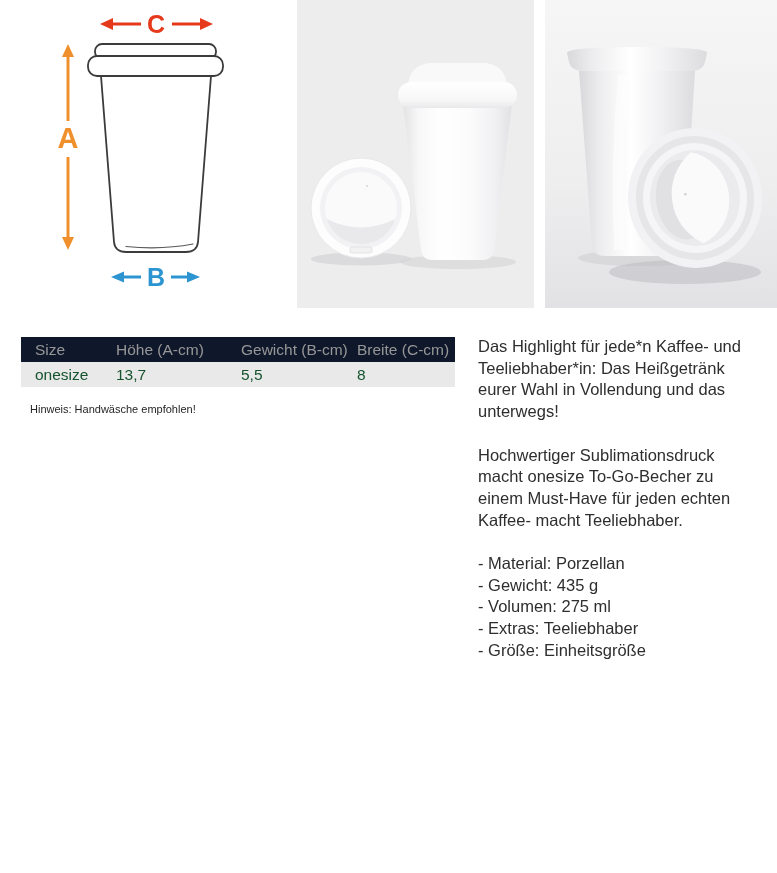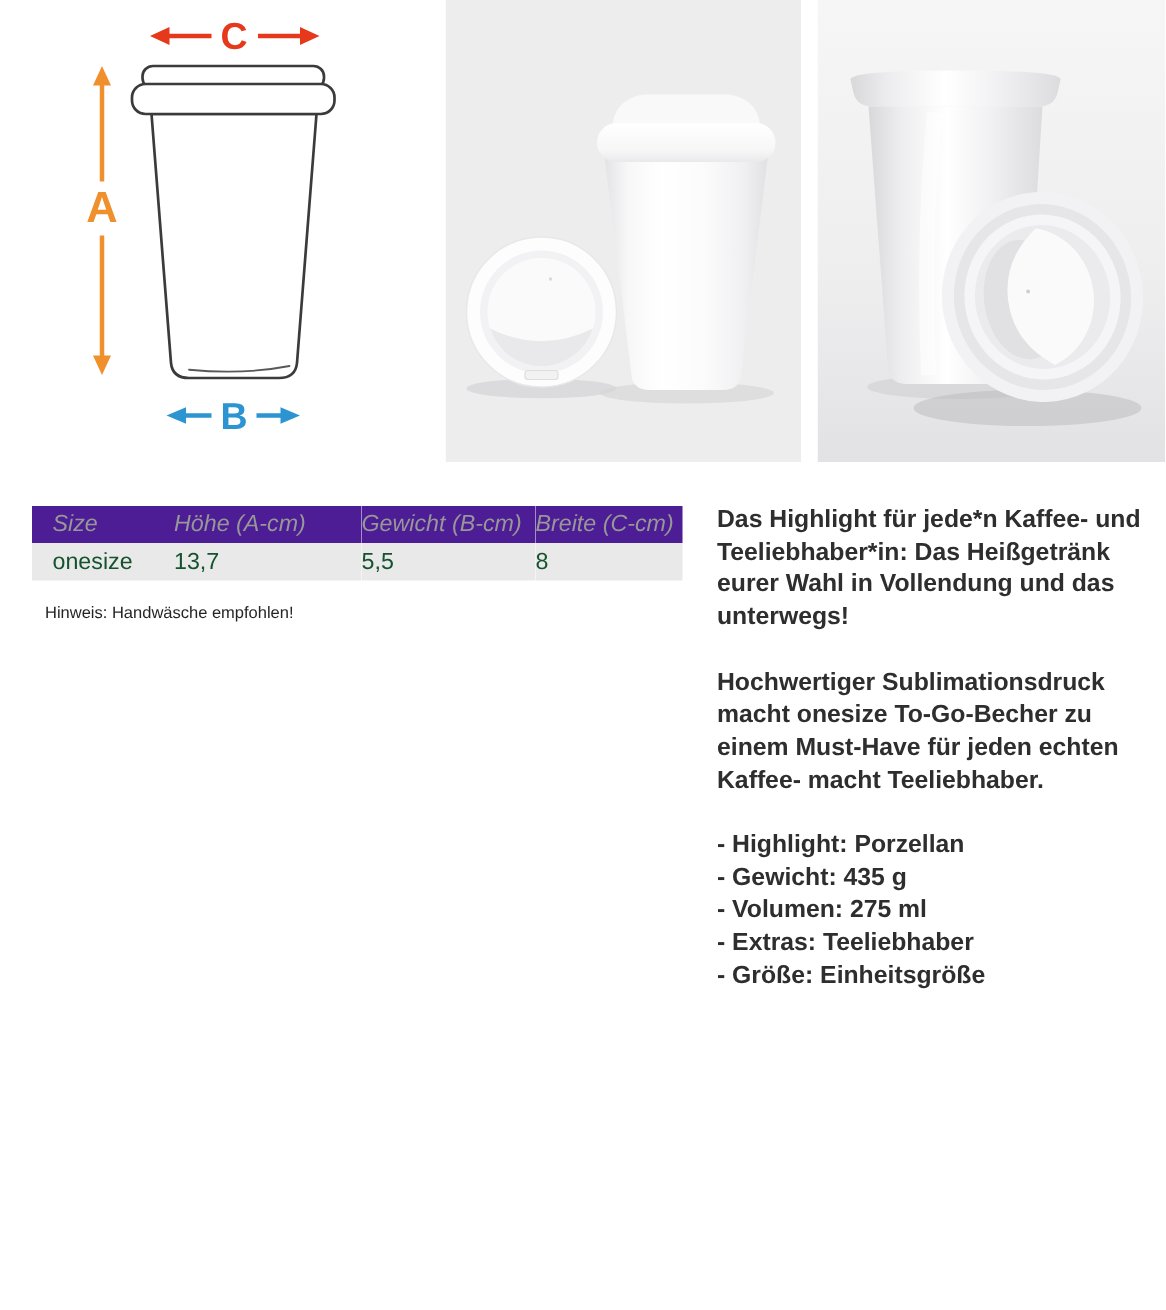--- a/index.html
+++ b/index.html
@@ -18,32 +18,32 @@
   #photo-1{left:297px;top:0;width:237px;height:308px;}
   #photo-2{left:545px;top:0;width:232px;height:308px;}
   #photo-1 svg,#photo-2 svg{display:block;}
 
   
   #size-table{left:21px;top:337px;width:434px;border-collapse:collapse;table-layout:fixed;}
   #size-table th,#size-table td{
     font-size:15.5px;font-weight:400;text-align:left;height:25px;padding:0;
     overflow:hidden;white-space:nowrap;vertical-align:middle;
   }
-  #size-table th{background:#4c1d95;color:#979797;font-style:italic;}
+  #size-table th{background:#0f172a;color:#979797;}
   #size-table td{background:#e9e9e9;color:#14532d;}
   #size-table th:first-child,#size-table td:first-child{padding-left:14px;}
   .col-size{width:95px;}.col-a{width:125px;}.col-b{width:116px;}.col-c{width:98px;}
 
   
   #care-note{left:30px;top:403px;font-size:11px;color:#252525;white-space:nowrap;}
 
   
   #description{left:478px;top:336px;width:295px;font-size:16.5px;line-height:21.7px;color:#2e2e2e;}
   .para{margin:0 0 21.7px 0;}
-  .line{white-space:nowrap;font-weight:bold;}
+  .line{white-space:nowrap;}
 </style>
 </head>
 <body>
 
 <div id="stage">
 
   <div id="size-diagram" class="abs">
     <svg width="285" height="310" viewBox="0 0 285 310">
 
       <g stroke="currentColor" fill="#ffffff" stroke-width="1.8" stroke-linejoin="round" stroke-linecap="round" color="#3B3B3B">
@@ -183,21 +183,21 @@
       <div class="line">eurer Wahl in Vollendung und das</div>
       <div class="line">unterwegs!</div>
     </div>
     <div class="para">
       <div class="line">Hochwertiger Sublimationsdruck</div>
       <div class="line">macht onesize To-Go-Becher zu</div>
       <div class="line">einem Must-Have für jeden echten</div>
       <div class="line">Kaffee- macht Teeliebhaber.</div>
     </div>
     <div>
-      <div class="line">- Highlight: Porzellan</div>
+      <div class="line">- Material: Porzellan</div>
       <div class="line">- Gewicht: 435 g</div>
       <div class="line">- Volumen: 275 ml</div>
       <div class="line">- Extras: Teeliebhaber</div>
       <div class="line">- Größe: Einheitsgröße</div>
     </div>
   </div>
 
 </div>
 
 </body></html>

